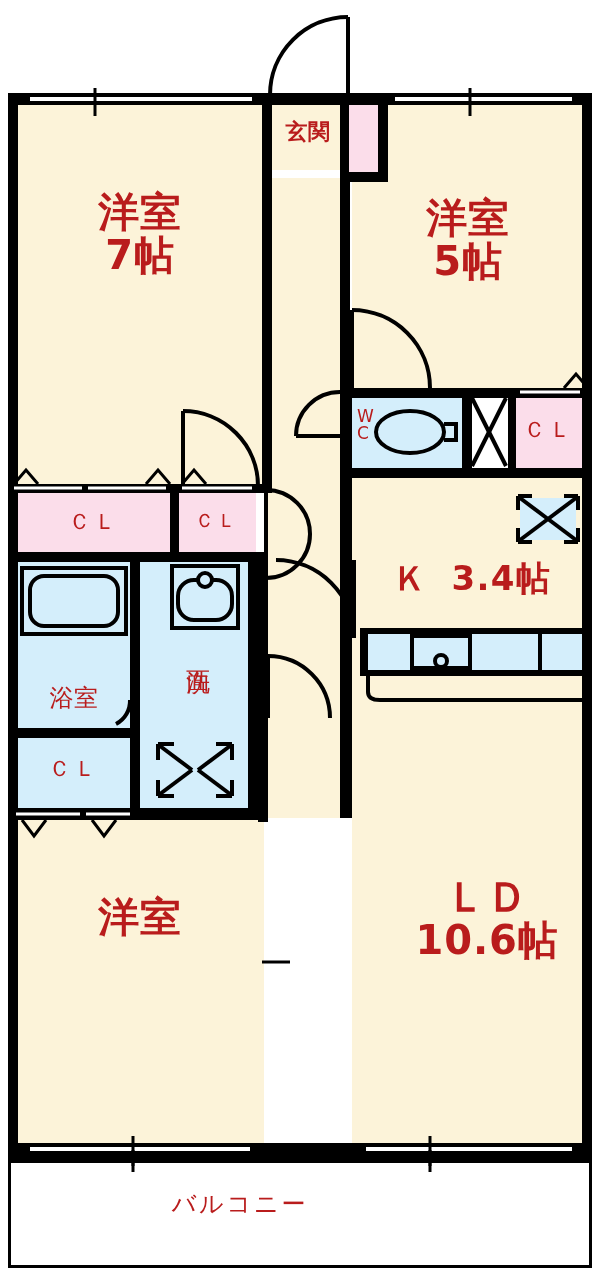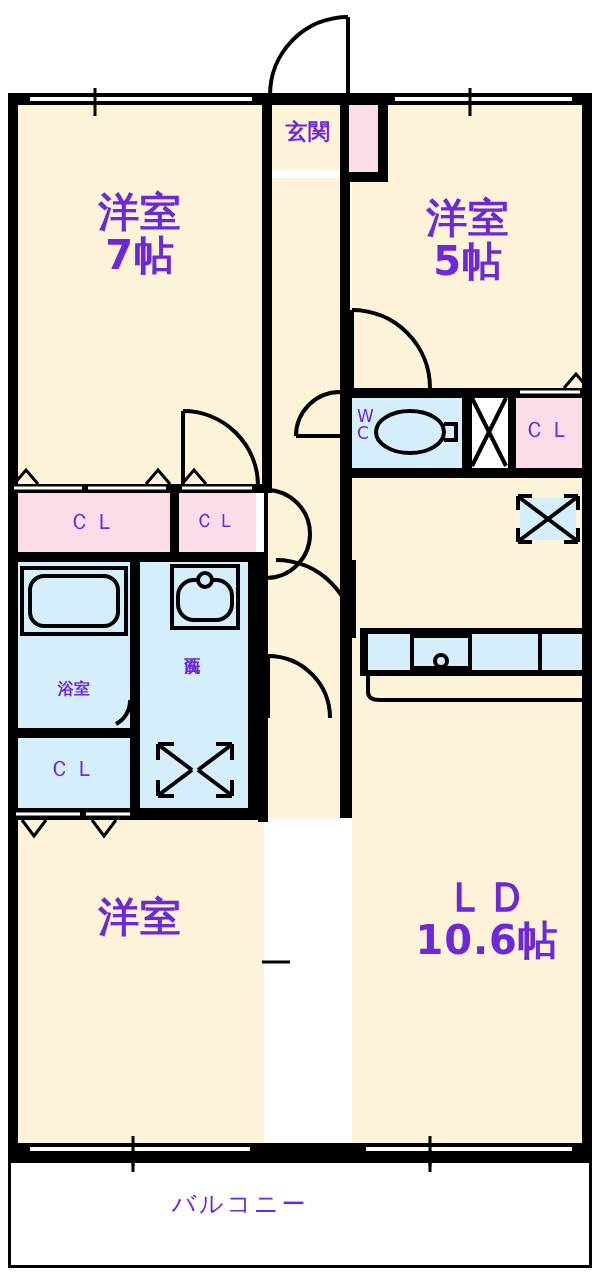--- a/index.html
+++ b/index.html
@@ -16,30 +16,30 @@
     overflow:hidden;
   }
   
   .room{position:absolute;box-sizing:border-box;}
   .fill-room{background:#fcf3d9;}
   .fill-wet{background:#d4eefb;}
   .fill-cl{background:#fbddea;}
   .fill-white{background:#ffffff;}
   .lbl{
     position:absolute;
-    color:#6d28d9;
+    color:#b91c1c;
     text-align:center;
     line-height:1.08;
     white-space:nowrap;
     letter-spacing:0.02em;
   }
   .lbl-room{font-size:41px;font-weight:700;}
   .lbl-room .num{font-size:40px;font-weight:700;}
   .lbl-mid{font-size:22px;font-weight:700;}
-  .lbl-small{font-size:16px;font-weight:700;}
+  .lbl-small{font-size:24px;font-weight:400;margin-top:6px;}
   .lbl-cl{font-size:22px;font-weight:500;letter-spacing:0.16em;}
   .lbl-wc{font-size:17px;font-weight:500;line-height:0.98;text-align:left;}
   .lbl-balcony{font-size:24px;font-weight:500;letter-spacing:0.12em;}
   .lbl-k{font-size:34px;font-weight:700;letter-spacing:0.04em;}
   .vtext{writing-mode:vertical-rl;text-orientation:upright;}
   svg.ov{position:absolute;left:0;top:0;width:600px;height:1285px;overflow:visible;pointer-events:none;}
 </style>
 </head>
 <body>
 
@@ -56,20 +56,24 @@
     <div>洋室</div>
     <div class="num">5帖</div>
   </div>
 
   <div class="room fill-room" style="left:16px;top:818px;width:248px;height:325px;"></div>
   <div class="lbl lbl-room" style="left:16px;top:895px;width:248px;">
     <div>洋室</div>
   </div>
 
   <div class="room fill-room" style="left:352px;top:470px;width:232px;height:673px;"></div>
+  <div class="lbl" style="left:360px;top:560px;width:224px;">
+    <span class="lbl-k">Ｋ</span>
+    <span class="lbl-k" style="margin-left:18px;">3.4帖</span>
+  </div>
   <div class="lbl lbl-room" style="left:371px;top:875px;width:232px;">
     <div>ＬＤ</div>
     <div class="num">10.6帖</div>
   </div>
 
   <div class="room fill-room" style="left:268px;top:100px;width:80px;height:70px;"></div>
   <div class="lbl lbl-mid" style="left:268px;top:120px;width:80px;">
     <span>玄関</span>
   </div>
 

